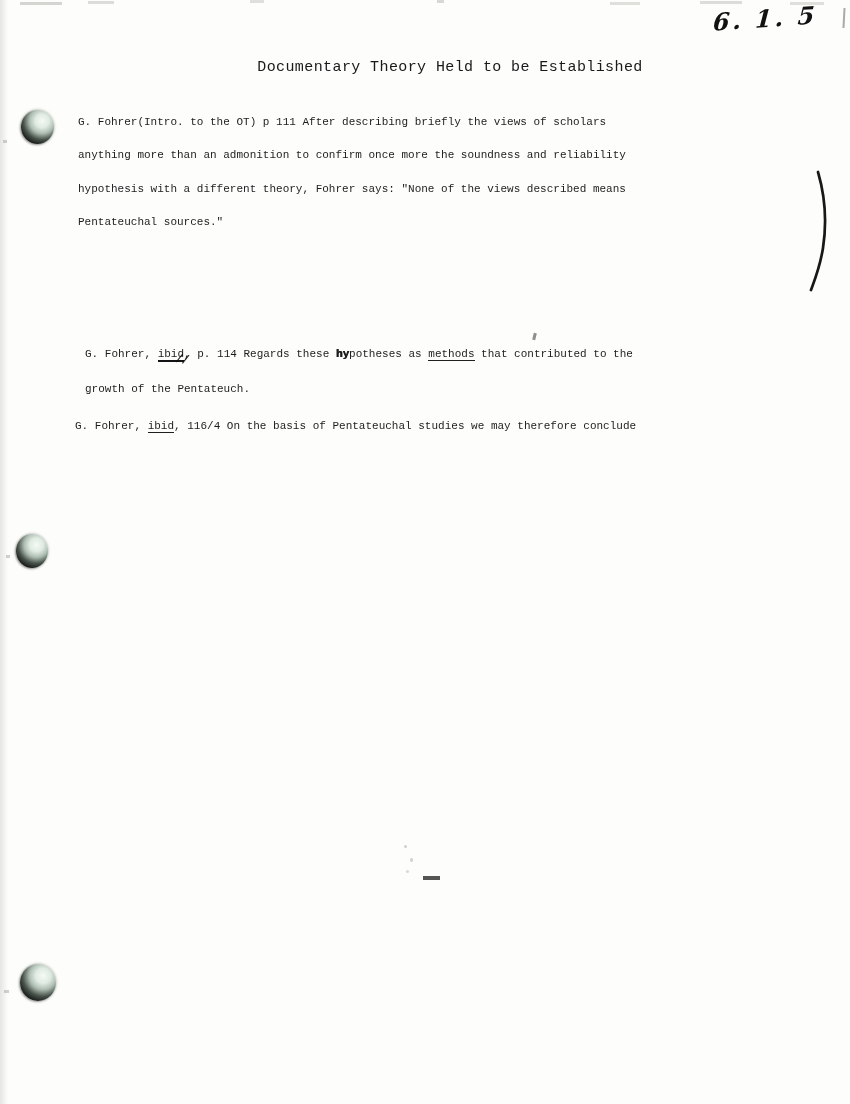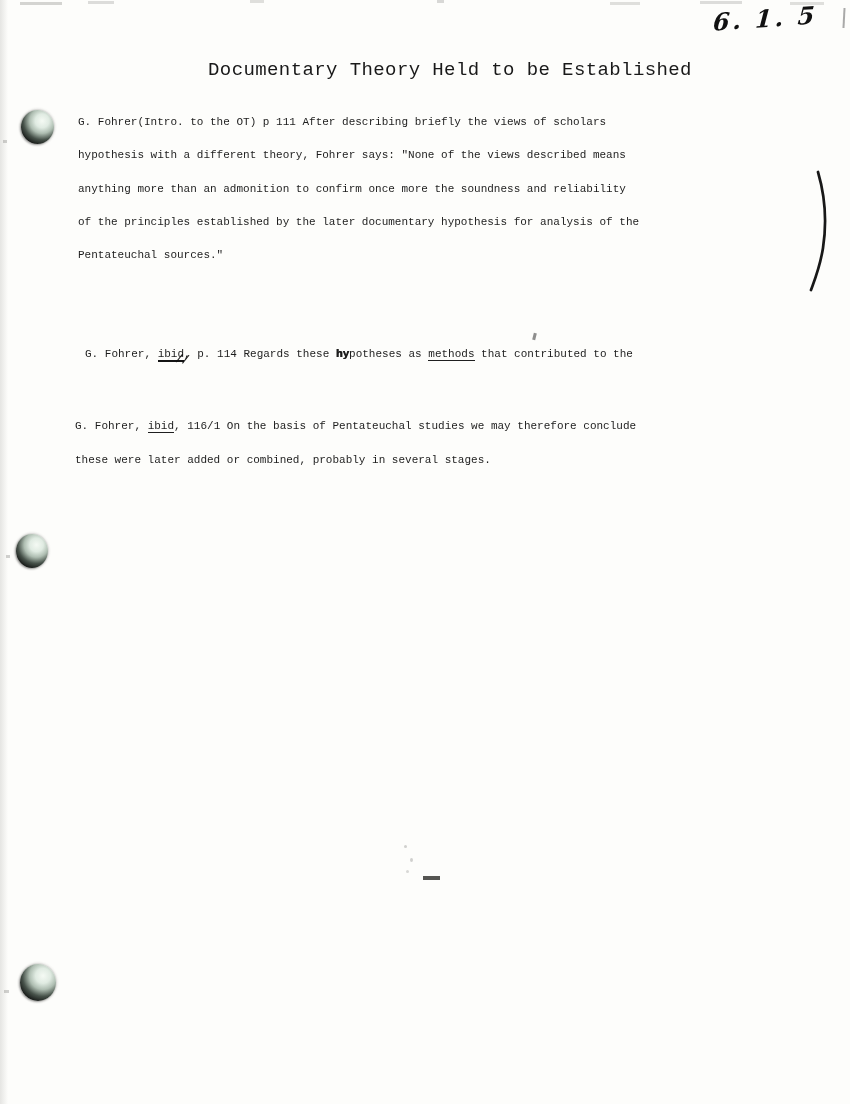--- a/index.html
+++ b/index.html
@@ -24,21 +24,21 @@
     font-size:24px;letter-spacing:3px;color:#111;
     transform:rotate(-4deg) skewX(-8deg);
   }
   .edge-tick{
     position:absolute;right:5px;top:8px;width:2px;height:20px;
     background:#555;opacity:.5;transform:rotate(3deg);
   }
   
   .doc-title{
     position:absolute;top:59px;left:100px;width:700px;
-    text-align:center;font-size:19px;letter-spacing:.4px;color:#191919;
+    text-align:center;font-size:15px;letter-spacing:.4px;color:#191919;
     white-space:nowrap;
   }
   
   .para{position:absolute;white-space:nowrap;font-size:11px;}
   .para-0{top:106px;left:78px;line-height:33.3px;}
   .para-1{top:337px;left:85px;line-height:34.5px;}
   .para-2{top:410px;left:75px;line-height:33.7px;}
   .tline{height:inherit;}
   .seg-b{font-weight:700;text-shadow:.6px 0 0 currentColor;}
   .seg-u{border-bottom:1.6px solid #1f1f1f;text-align:center;}
@@ -95,31 +95,30 @@
   <div class="smudge sm-top7"></div>
   <div class="edge-tick"></div>
 
   <div class="hand-number">6. 1. 5</div>
 
   <div class="doc-title">Documentary Theory Held to be Established</div>
 
   <div>
       <div class="para para-0">
         <div class="tline"><span>G. Fohrer(Intro. to the OT) p 111  After describing briefly the views of scholars</span></div>
+        <div class="tline"><span>anything more than an admonition to confirm once more the soundness and reliability</span></div>
         <div class="tline"><span>hypothesis with a different theory, Fohrer says:  "None of the views described means</span></div>
-        <div class="tline"><span>anything more than an admonition to confirm once more the soundness and reliability</span></div>
-        <div class="tline"><span>of the principles established by the later documentary hypothesis for analysis of the</span></div>
         <div class="tline"><span>Pentateuchal sources."</span></div>
       </div>
       <div class="para para-1">
         <div class="tline"><span>G. Fohrer, </span><span class="seg-us">ibid</span><span>, p. 114   Regards these </span><span class="seg-b">hy</span><span>potheses as </span><span class="seg-u">methods</span><span> that contributed to the</span></div>
+        <div class="tline"><span>growth of the Pentateuch.</span></div>
       </div>
       <div class="para para-2">
-        <div class="tline"><span>G. Fohrer, </span><span class="seg-u">ibid</span><span>, 116/1  On the basis of Pentateuchal studies we may therefore conclude</span></div>
-        <div class="tline"><span>these were later added or combined, probably in several stages.</span></div>
+        <div class="tline"><span>G. Fohrer, </span><span class="seg-u">ibid</span><span>, 116/4  On the basis of Pentateuchal studies we may therefore conclude</span></div>
       </div>
     </div>
 
   <div class="punch punch-1"></div>
   <div class="punch punch-2"></div>
   <div class="punch punch-3"></div>
 
   <svg class="bracket" width="44" height="134" viewBox="0 0 44 134" aria-hidden="true">
     <path d="M 20 8 C 27 32, 29 58, 25 84 C 22 103, 17 115, 13 126" fill="none" stroke="#0c0c0c" stroke-width="2.7" stroke-linecap="round" opacity="0.95"></path>
   </svg>

